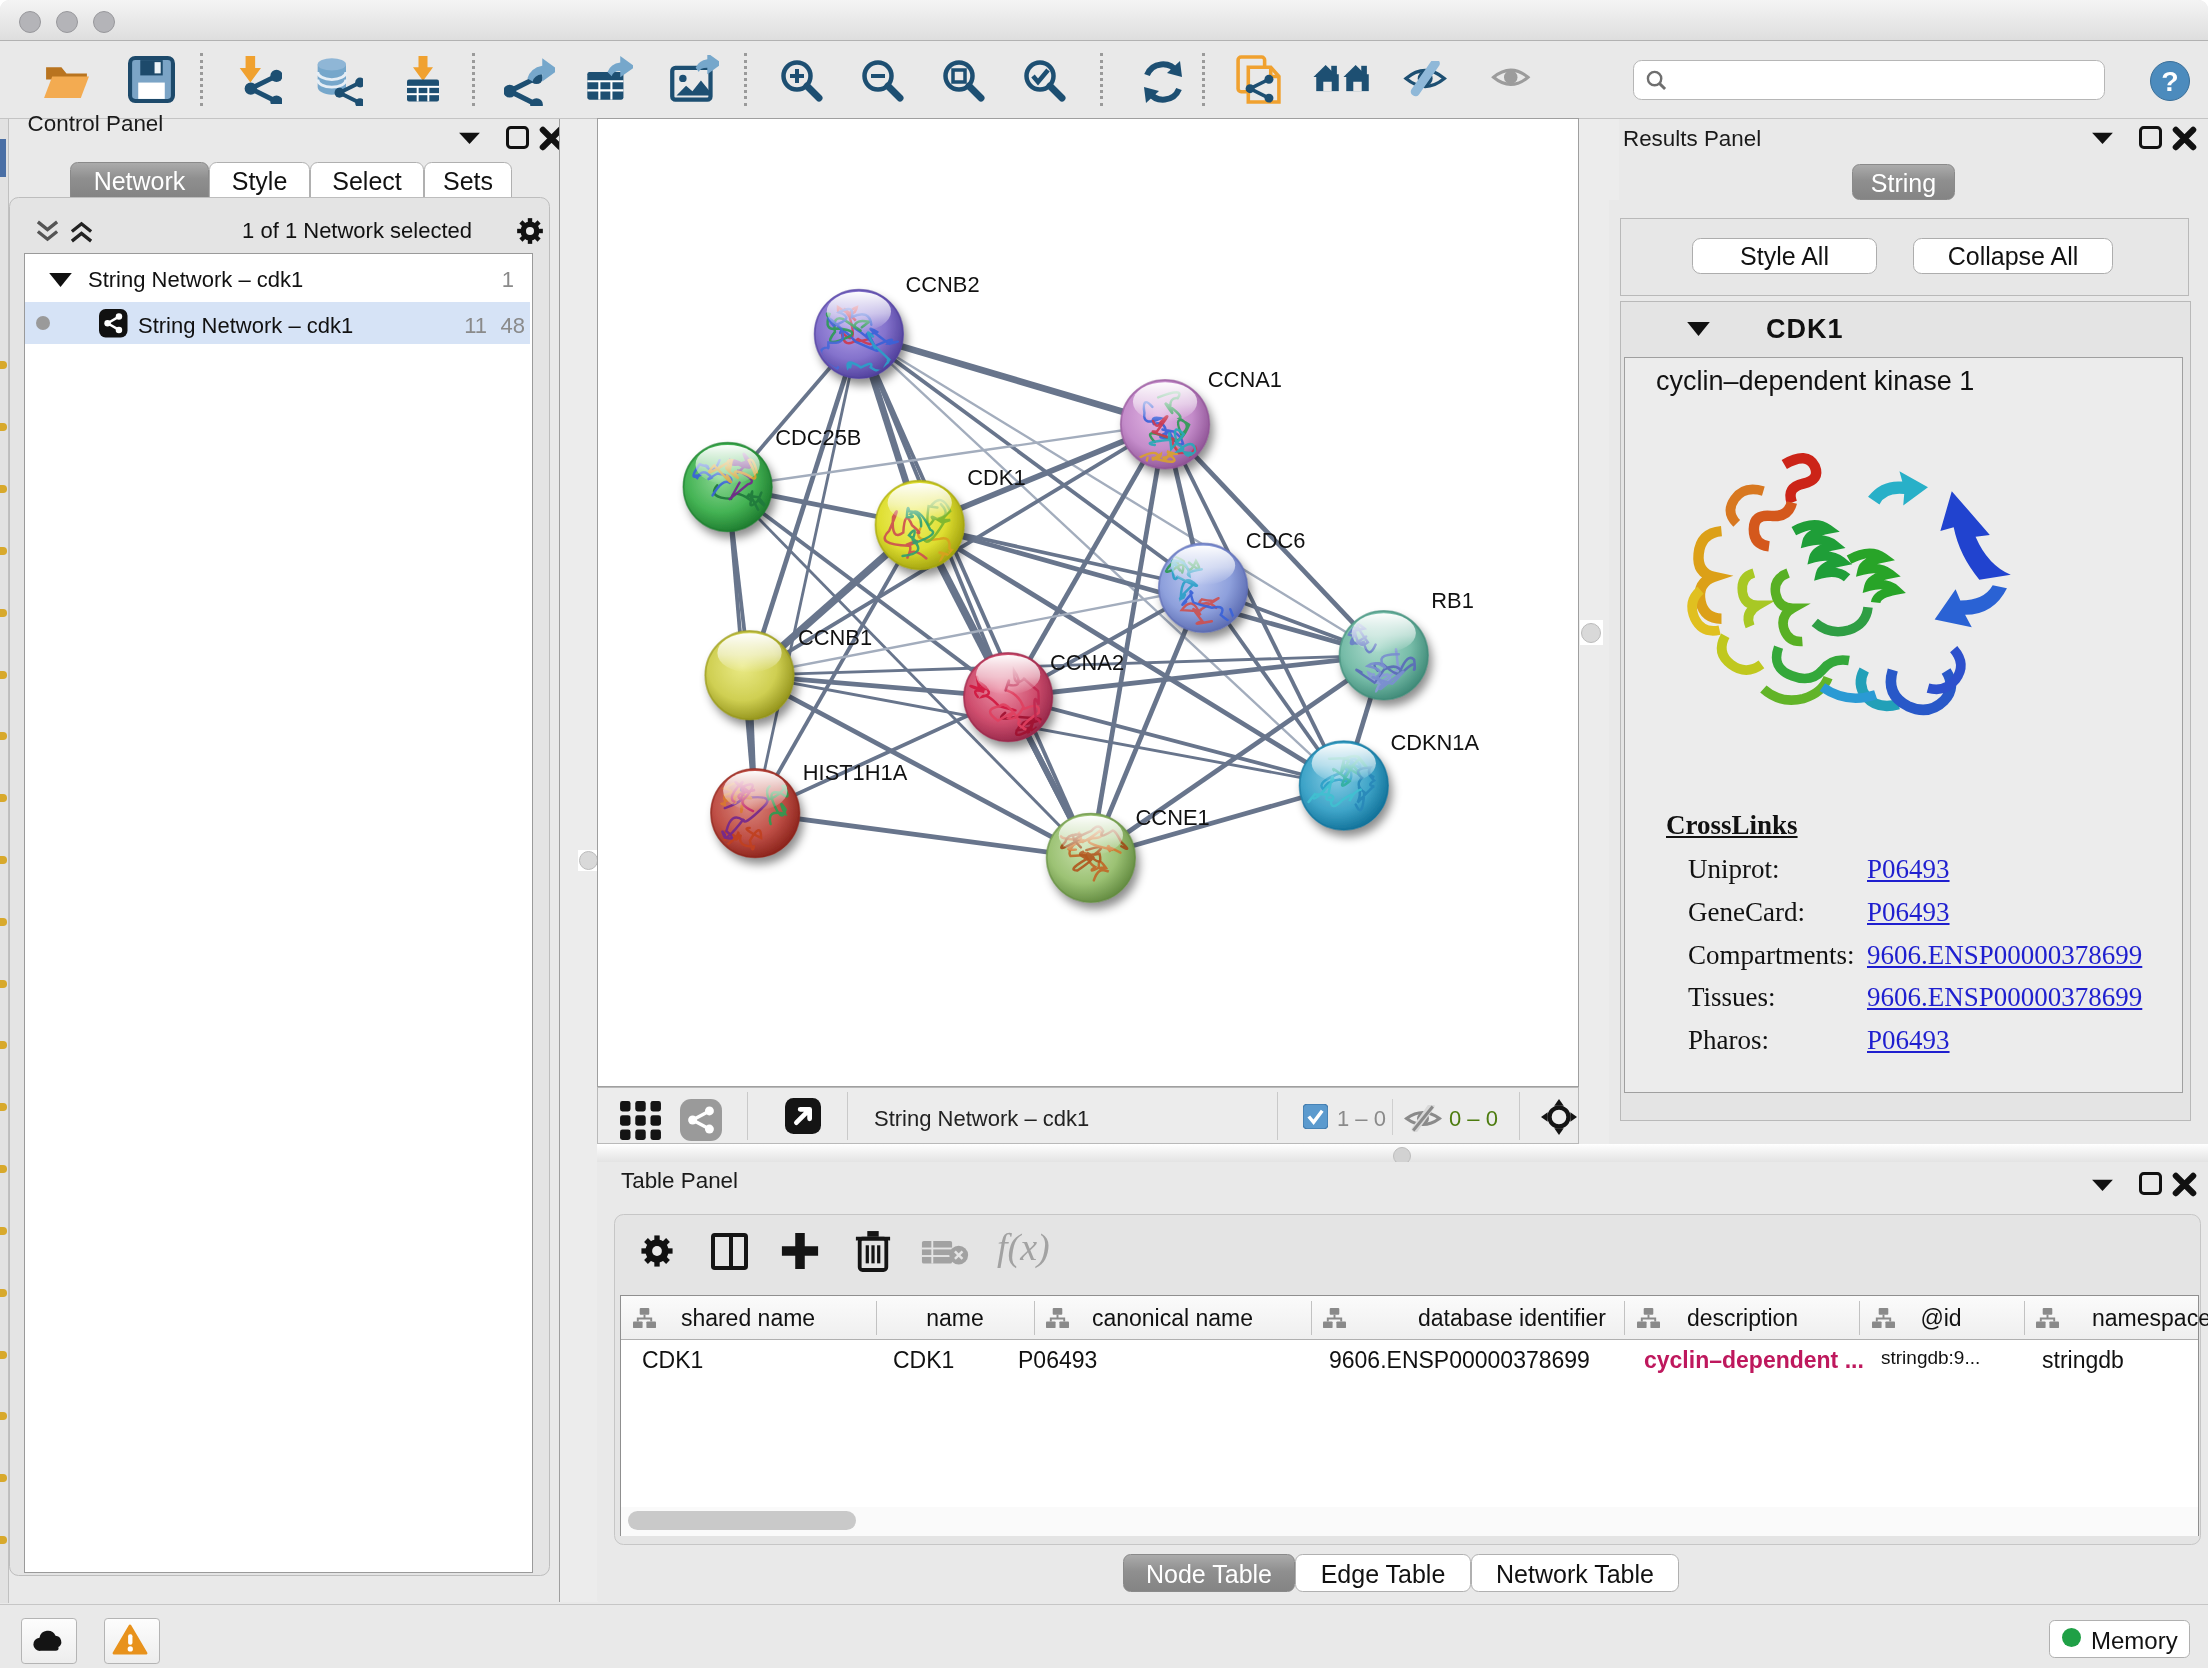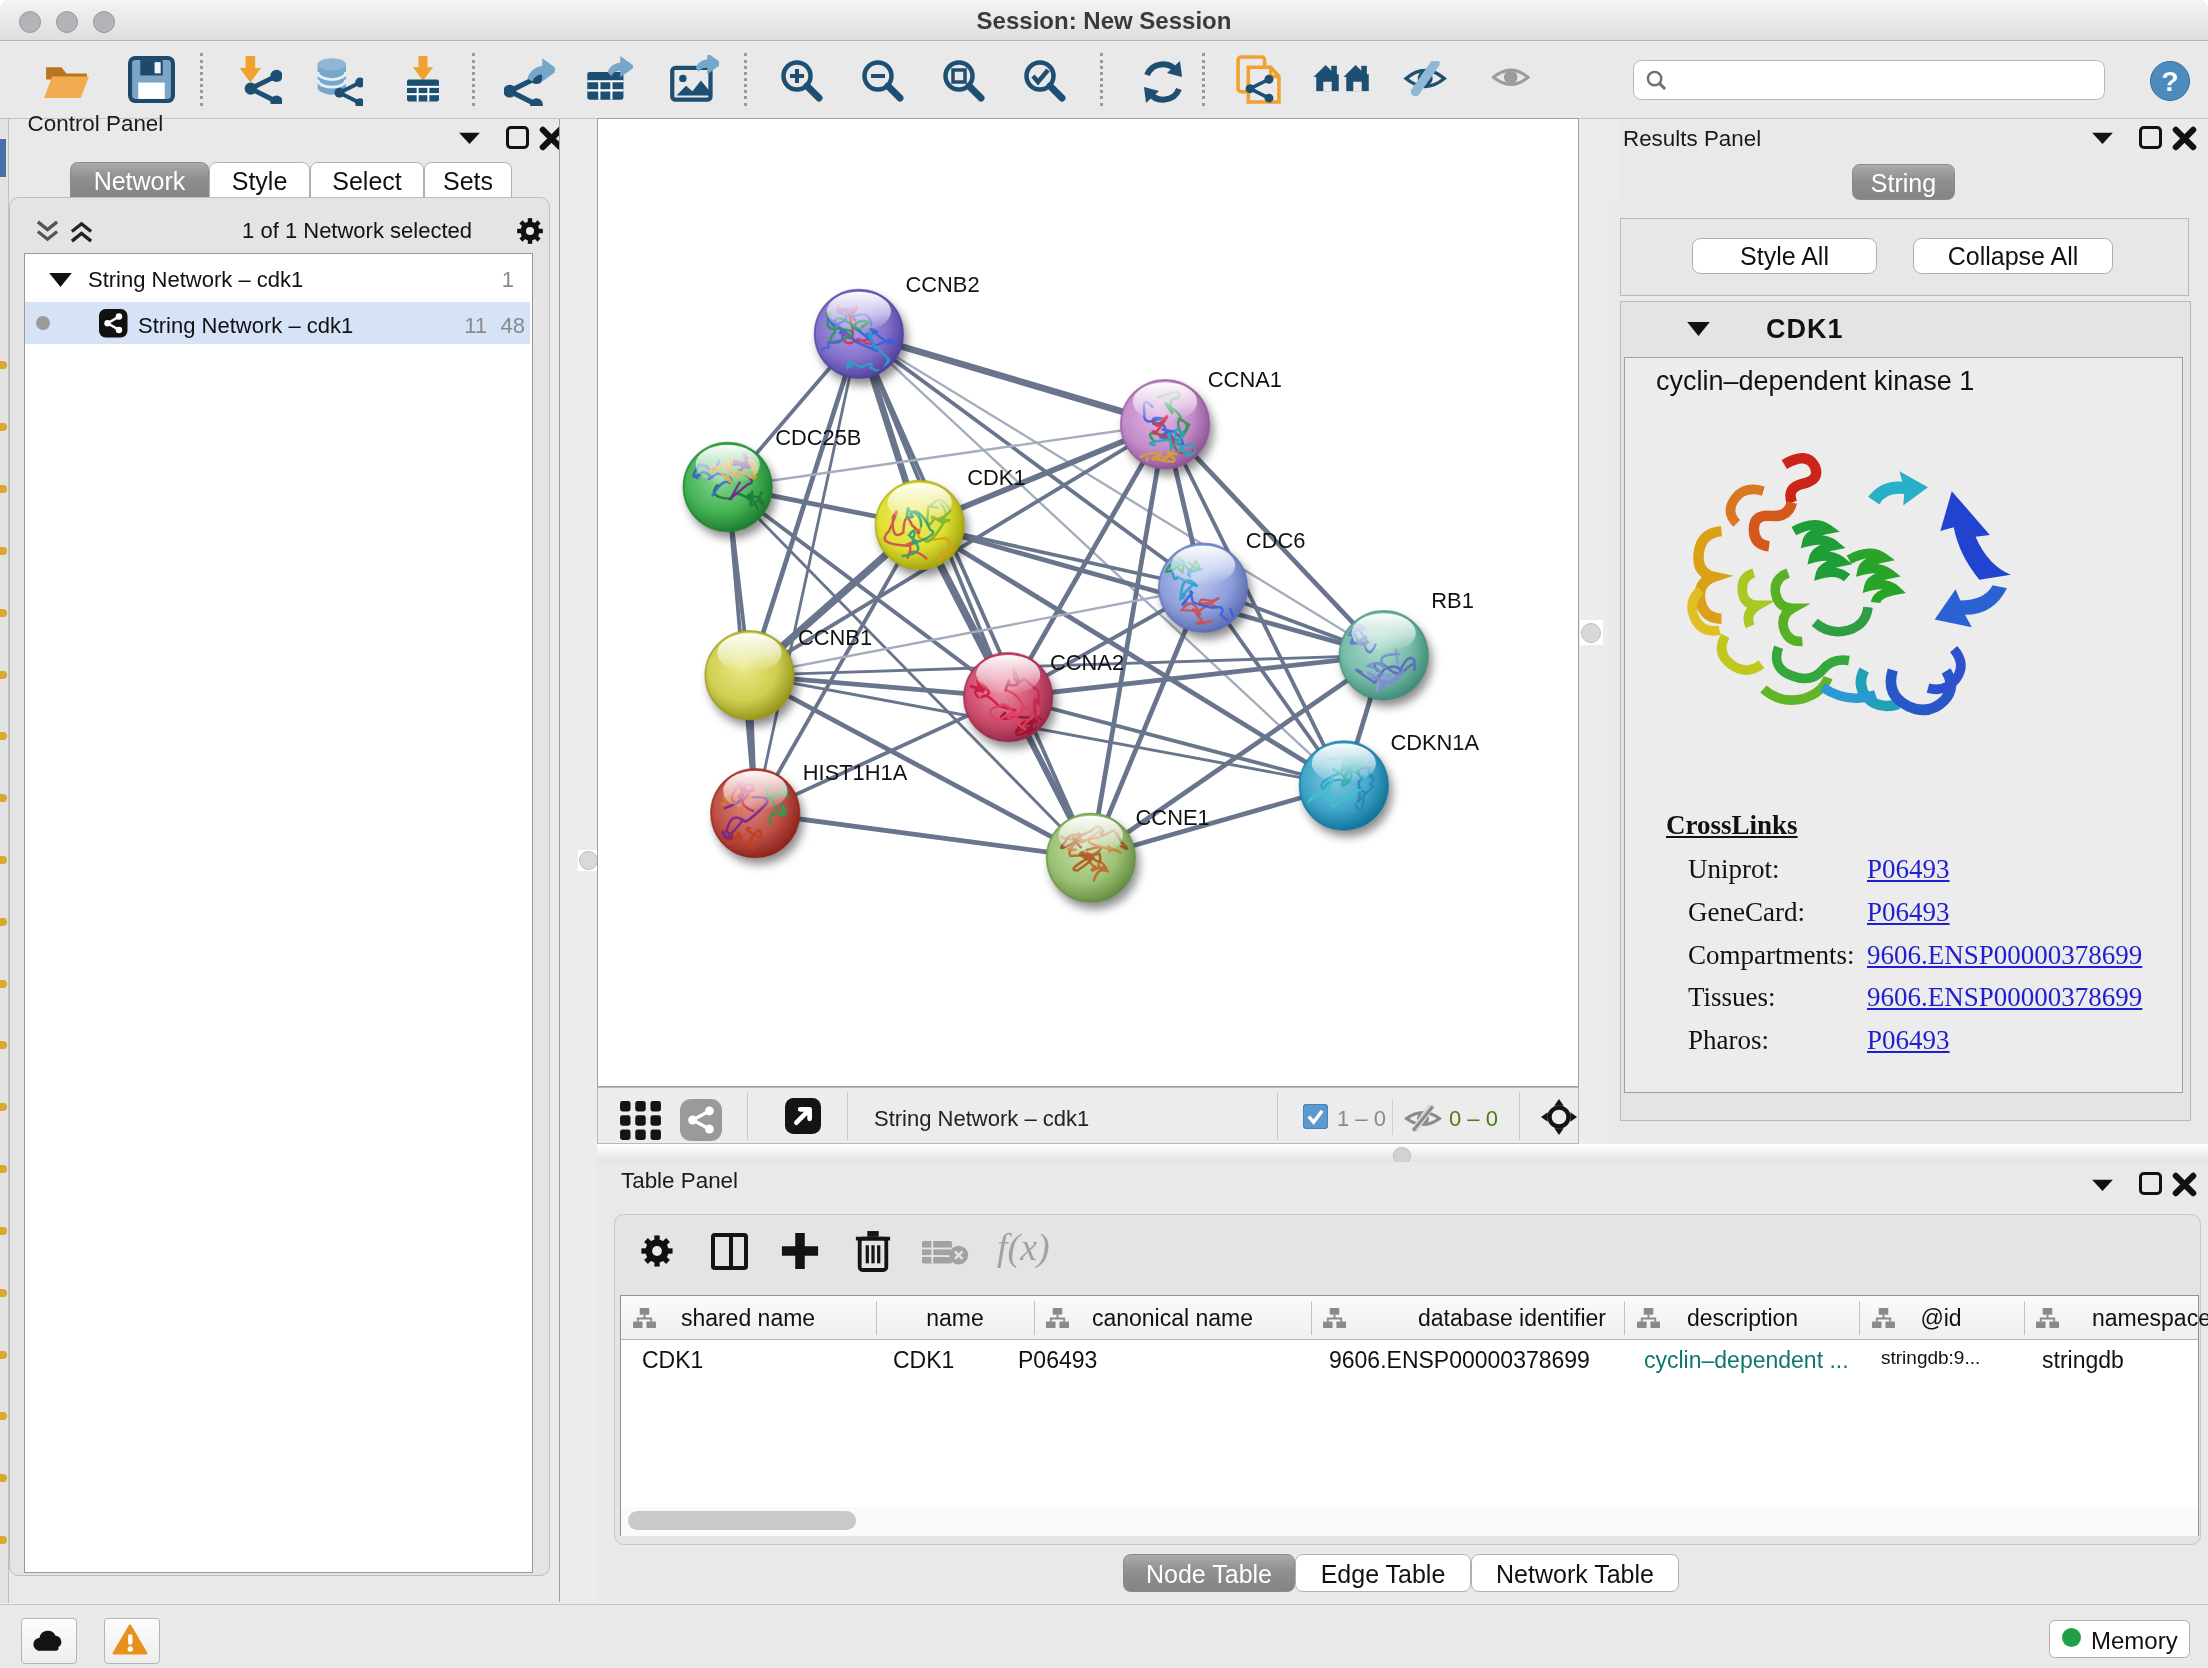--- a/index.html
+++ b/index.html
@@ -10,21 +10,20 @@
  text-align:center;font-size:25px;}
 .tabsel{background:linear-gradient(#ababab,#8f8f8f 45%,#848484);color:#fff;border-color:#8a8a8a;}
 .btn{position:absolute;box-sizing:border-box;background:#fff;border:1.4px solid #adadad;border-radius:8.6px;
  color:#111;font-size:25px;text-align:center;}
 a.lnk{color:#1f1fcf;text-decoration:underline;}
 .serif{font-family:"Liberation Serif",serif;}
 </style></head><body>
 <div id="app">
 
 <div class="abs" style="left:0;top:0;width:2208px;height:40px;background:linear-gradient(#f4f4f4,#dedede);border-bottom:1.9px solid #b2b2b2;border-radius:9.5px 9.5px 0 0;"></div>
-<div class="abs" style="left:0;top:0;width:2208px;height:40px;text-align:center;font-size:24px;font-weight:bold;color:#3a3a3a;line-height:42px;">Session: New Session</div>
 <div class="abs" style="left:19px;top:10.5px;width:20px;height:20px;border-radius:50%;background:#b4b4b8;border:1px solid #98989c;"></div>
 <div class="abs" style="left:56px;top:10.5px;width:20px;height:20px;border-radius:50%;background:#b4b4b8;border:1px solid #98989c;"></div>
 <div class="abs" style="left:93px;top:10.5px;width:20px;height:20px;border-radius:50%;background:#b4b4b8;border:1px solid #98989c;"></div>
 <div class="abs" style="left:0;top:42px;width:2208px;height:76px;border-bottom:1.9px solid #c4c4c4;background:#e9e9e9;"></div>
     <svg class="abs" style="left:42px;top:55px" width="49" height="49" viewBox="0 0 48 48">
       <path fill="#b9741f" d="M4 12 h15 l5 6 h20 v6 h-40 z"></path>
       <path fill="#f3ab51" d="M2 42 L10 21 h36 L38 42 z"></path>
     </svg>
     <svg class="abs" style="left:127px;top:55px" width="49" height="49" viewBox="0 0 48 48">
       <rect x="3" y="3" width="42" height="42" rx="5" fill="#7ba4c6" stroke="#1d4a6b" stroke-width="4"></rect>
@@ -707,21 +706,21 @@
         <rect x="8" y="1" width="10" height="7" rx="1"></rect>
         <rect x="1" y="15" width="10" height="7" rx="1"></rect>
         <rect x="15" y="15" width="10" height="7" rx="1"></rect>
       </g>
       <path d="M13 8 v4 M6 15 v-3 h14 v3" fill="none" stroke="#8a8a8a" stroke-width="2"></path>
     </svg>
     <div class="abs" style="left:642px;top:1347px;font-size:23px;color:#111;">CDK1</div>
     <div class="abs" style="left:893px;top:1347px;font-size:23px;color:#111;">CDK1</div>
     <div class="abs" style="left:1018px;top:1347px;font-size:23px;color:#111;">P06493</div>
     <div class="abs" style="left:1329px;top:1347px;font-size:23px;color:#111;">9606.ENSP00000378699</div>
-    <div class="abs" style="left:1644px;top:1347px;font-size:23px;color:#0f766e;">cyclin–dependent ...</div>
+    <div class="abs" style="left:1644px;top:1347px;font-size:23px;color:#be185d;font-weight:bold;">cyclin–dependent ...</div>
     <div class="abs" style="left:1881px;top:1347px;font-size:19px;color:#111;">stringdb:9...</div>
     <div class="abs" style="left:2042px;top:1347px;font-size:23px;color:#111;">stringdb</div>
     <div class="abs" style="left:621px;top:1507px;width:1577px;height:28.5px;background:#fafafa;"></div>
     <div class="abs" style="left:628px;top:1511px;width:228px;height:19px;background:#c9c9c9;border-radius:9.5px;"></div>
     <div class="tab tabsel" style="left:1123px;top:1554px;width:172px;height:38px;line-height:38px;border-radius:7.6px;">Node Table</div>
     <div class="tab " style="left:1295px;top:1554px;width:176px;height:38px;line-height:38px;border-radius:7.6px;">Edge Table</div>
     <div class="tab " style="left:1471px;top:1554px;width:208px;height:38px;line-height:38px;border-radius:7.6px;">Network Table</div>
     <div class="abs" style="left:0;top:1604px;width:2208px;height:65px;background:#e9e9e9;border-top:1.9px solid #c6c6c6;"></div>
     <div class="abs" style="left:21px;top:1618px;width:54px;height:44px;background:linear-gradient(#fdfdfd,#ededed);border:1px solid #b4b4b4;border-radius:3.8px;"></div>
     <svg class="abs" style="left:31px;top:1628px" width="34" height="24" viewBox="0 0 36 25">

